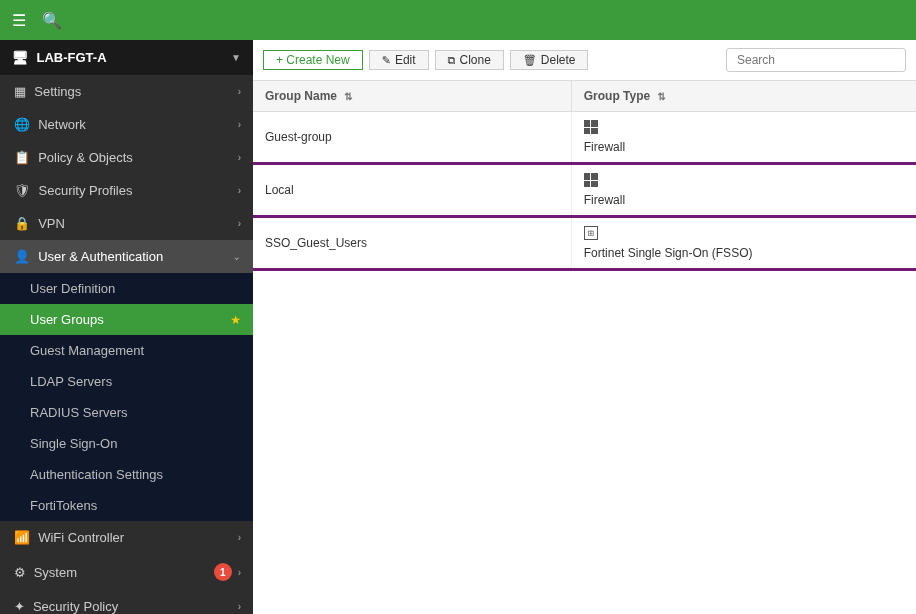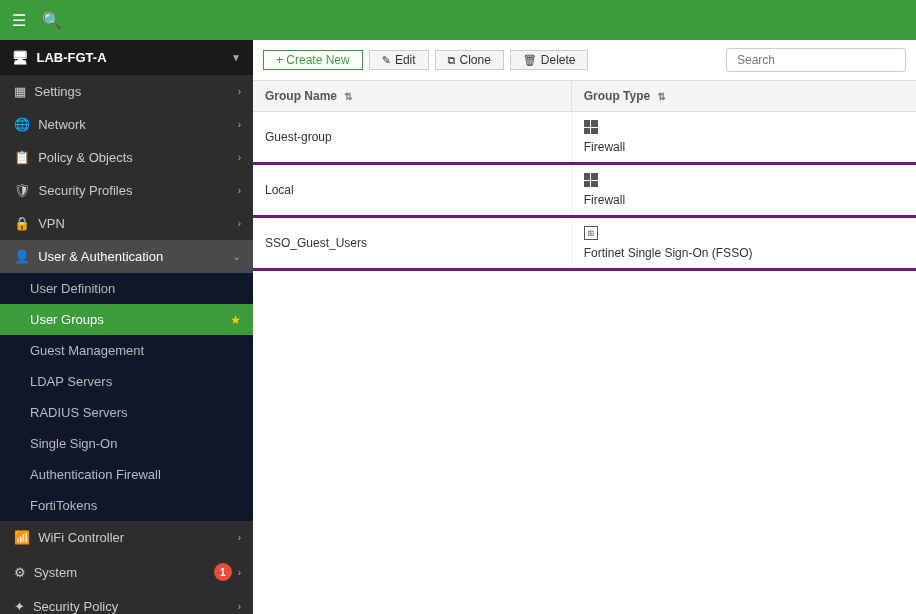--- a/index.html
+++ b/index.html
@@ -302,21 +302,21 @@
       <div class="sub-item">
         <span>LDAP Servers</span>
       </div>
       <div class="sub-item">
         <span>RADIUS Servers</span>
       </div>
       <div class="sub-item">
         <span>Single Sign-On</span>
       </div>
       <div class="sub-item">
-        <span>Authentication Firewall</span>
+        <span>Authentication Settings</span>
       </div>
       <div class="sub-item">
         <span>FortiTokens</span>
       </div>
     </div>
 
     <div class="sidebar-item">
       <div class="sidebar-item-left">
         <span>📶</span>
         <span>WiFi Controller</span>

